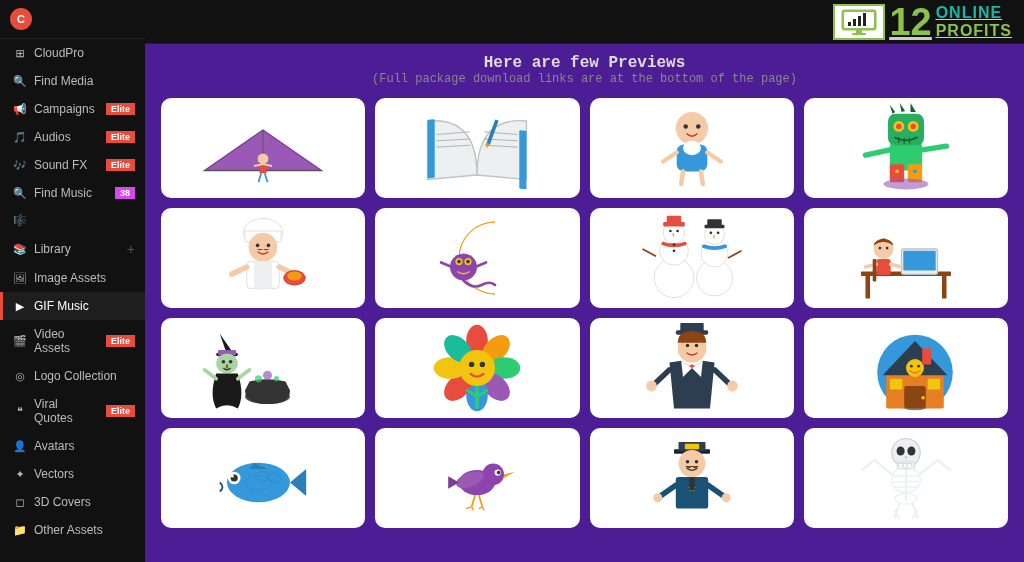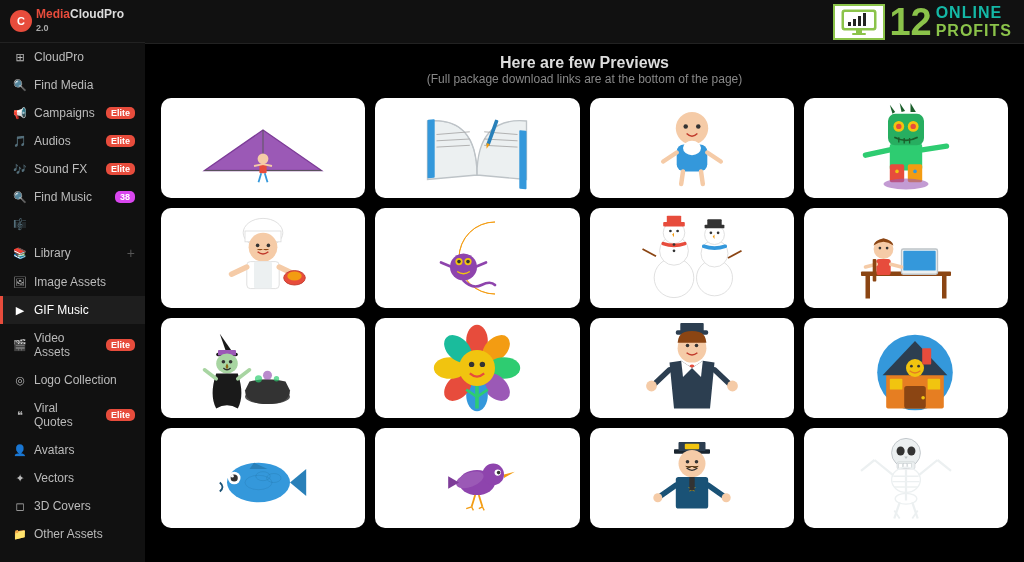--- a/index.html
+++ b/index.html
@@ -72,21 +72,21 @@
     .sidebar-item .icon {
       font-size: 11px;
       width: 14px;
       text-align: center;
       flex-shrink: 0;
     }
     .sidebar-item .label { flex: 1; font-size: 12px; }
     .sidebar-item .badge {
       font-size: 9px;
       padding: 1px 5px;
-      border-radius: 5px;
+      border-radius: 0;
       font-weight: bold;
     }
     .badge-elite { background: #e74c3c; color: white; }
     .badge-blue { background: #d946ef; color: white; }
     .sidebar-item .plus {
       font-size: 14px;
       color: #555;
       margin-left: auto;
     }
 
@@ -106,20 +106,21 @@
       align-items: center;
       justify-content: flex-end;
       padding: 4px 12px;
       border-bottom: 1px solid #222;
       height: 44px;
     }
     .topbar-logo {
       display: flex;
       align-items: center;
       gap: 6px;
+      text-decoration: underline;
     }
     .topbar-logo .logo-box {
       width: 52px;
       height: 36px;
       background: #fff;
       border: 2px solid #8BC34A;
       display: flex;
       align-items: center;
       justify-content: center;
       padding: 2px;
@@ -146,21 +147,22 @@
       font-weight: 900;
       color: #8BC34A;
       letter-spacing: 1px;
     }
 
     
     #content {
       flex: 1;
       padding: 10px 16px;
       overflow-y: auto;
-      background: #000000;
+      background: #4c1d95;
+      font-family: Liberation Mono, monospace;
     }
     #content::-webkit-scrollbar { width: 6px; }
     #content::-webkit-scrollbar-track { background: #1a1a1a; }
     #content::-webkit-scrollbar-thumb { background: #444; }
 
     .content-header {
       text-align: center;
       margin-bottom: 12px;
     }
     .content-header h2 {
@@ -204,23 +206,20 @@
       text-transform: uppercase;
       letter-spacing: 0.5px;
     }
   </style>
 </head>
 <body>
 
 <div id="sidebar">
   <div class="sidebar-logo">
     <div class="logo-icon">C</div>
-    <div class="logo-text">
-      <span>Media</span>CloudPro<br><small style="font-size:9px;color:#aaa;">2.0</small>
-    </div>
   </div>
 
   <div id="sidebar-items-container">
       <div class="sidebar-item">
     <span class="icon">⊞</span>
     <span class="label">CloudPro</span>
 
   </div>
       <div class="sidebar-item">
     <span class="icon">🔍</span>

